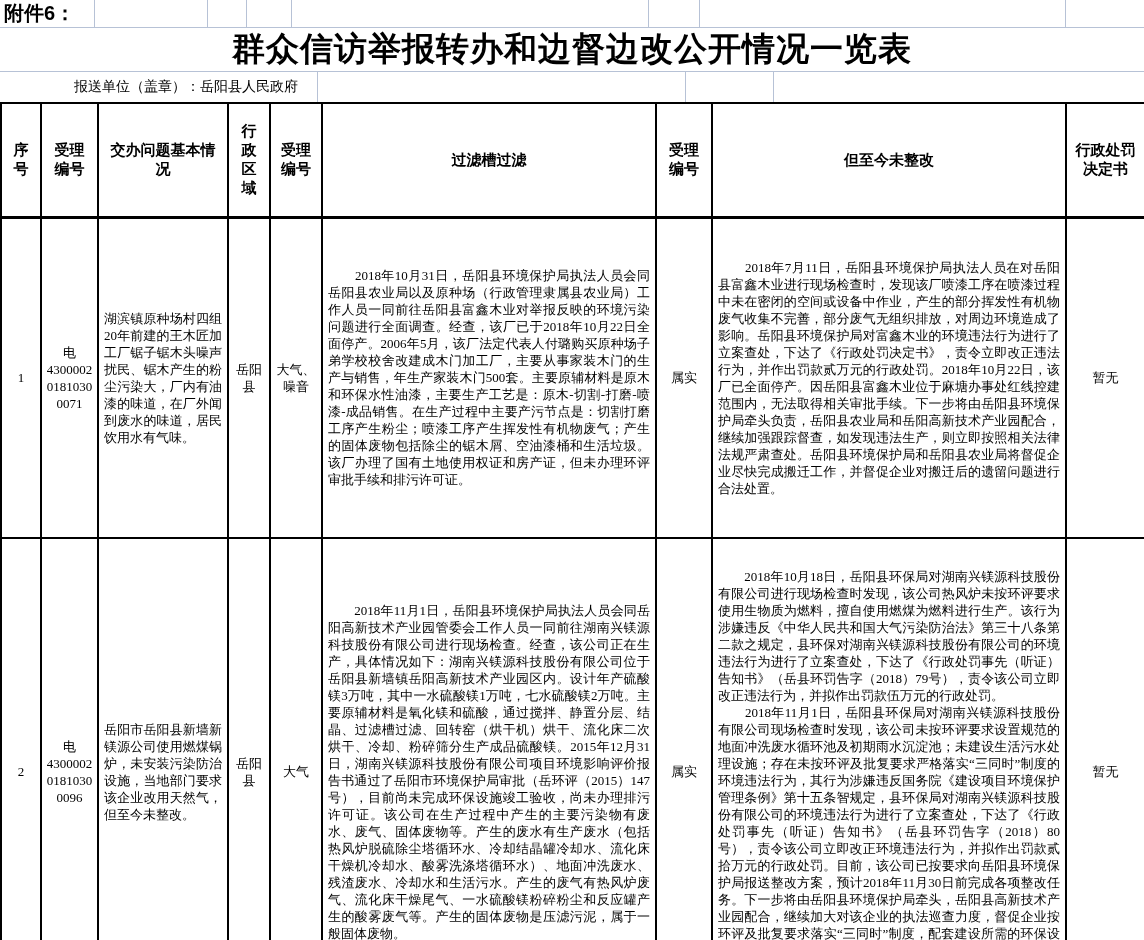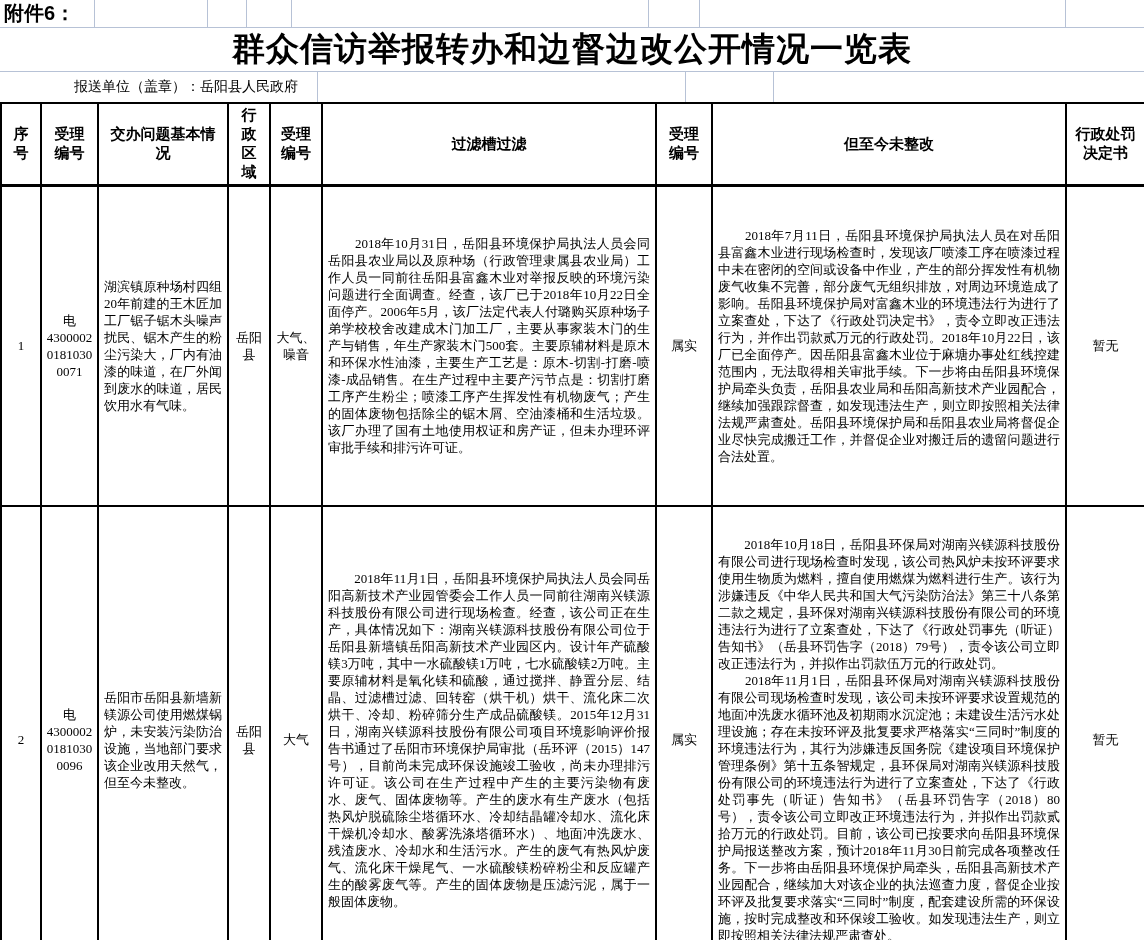--- a/index.html
+++ b/index.html
@@ -39,21 +39,21 @@
     width:1144px;table-layout:fixed;border-collapse:collapse;
     border:2px solid var(--ink);
   }
   table.main th,table.main td{
     border:2px solid var(--ink);
     vertical-align:middle;
     overflow:hidden;
   }
   table.main th{
     font-size:15px;font-weight:bold;line-height:19px;
-    text-align:center;padding:2px 6px;
+    text-align:center;padding:18px 6px;
     border-bottom:3px solid var(--ink);
   }
   tr.hrow{height:48px;}
   tr.r1{height:320px;}
   tr.r2{height:468px;}
   td{font-size:13px;line-height:17px;padding:2px 4px;}
   td.center{text-align:center;}
   td.pre{white-space:pre-line;}
   td.para{
     text-align:justify;

